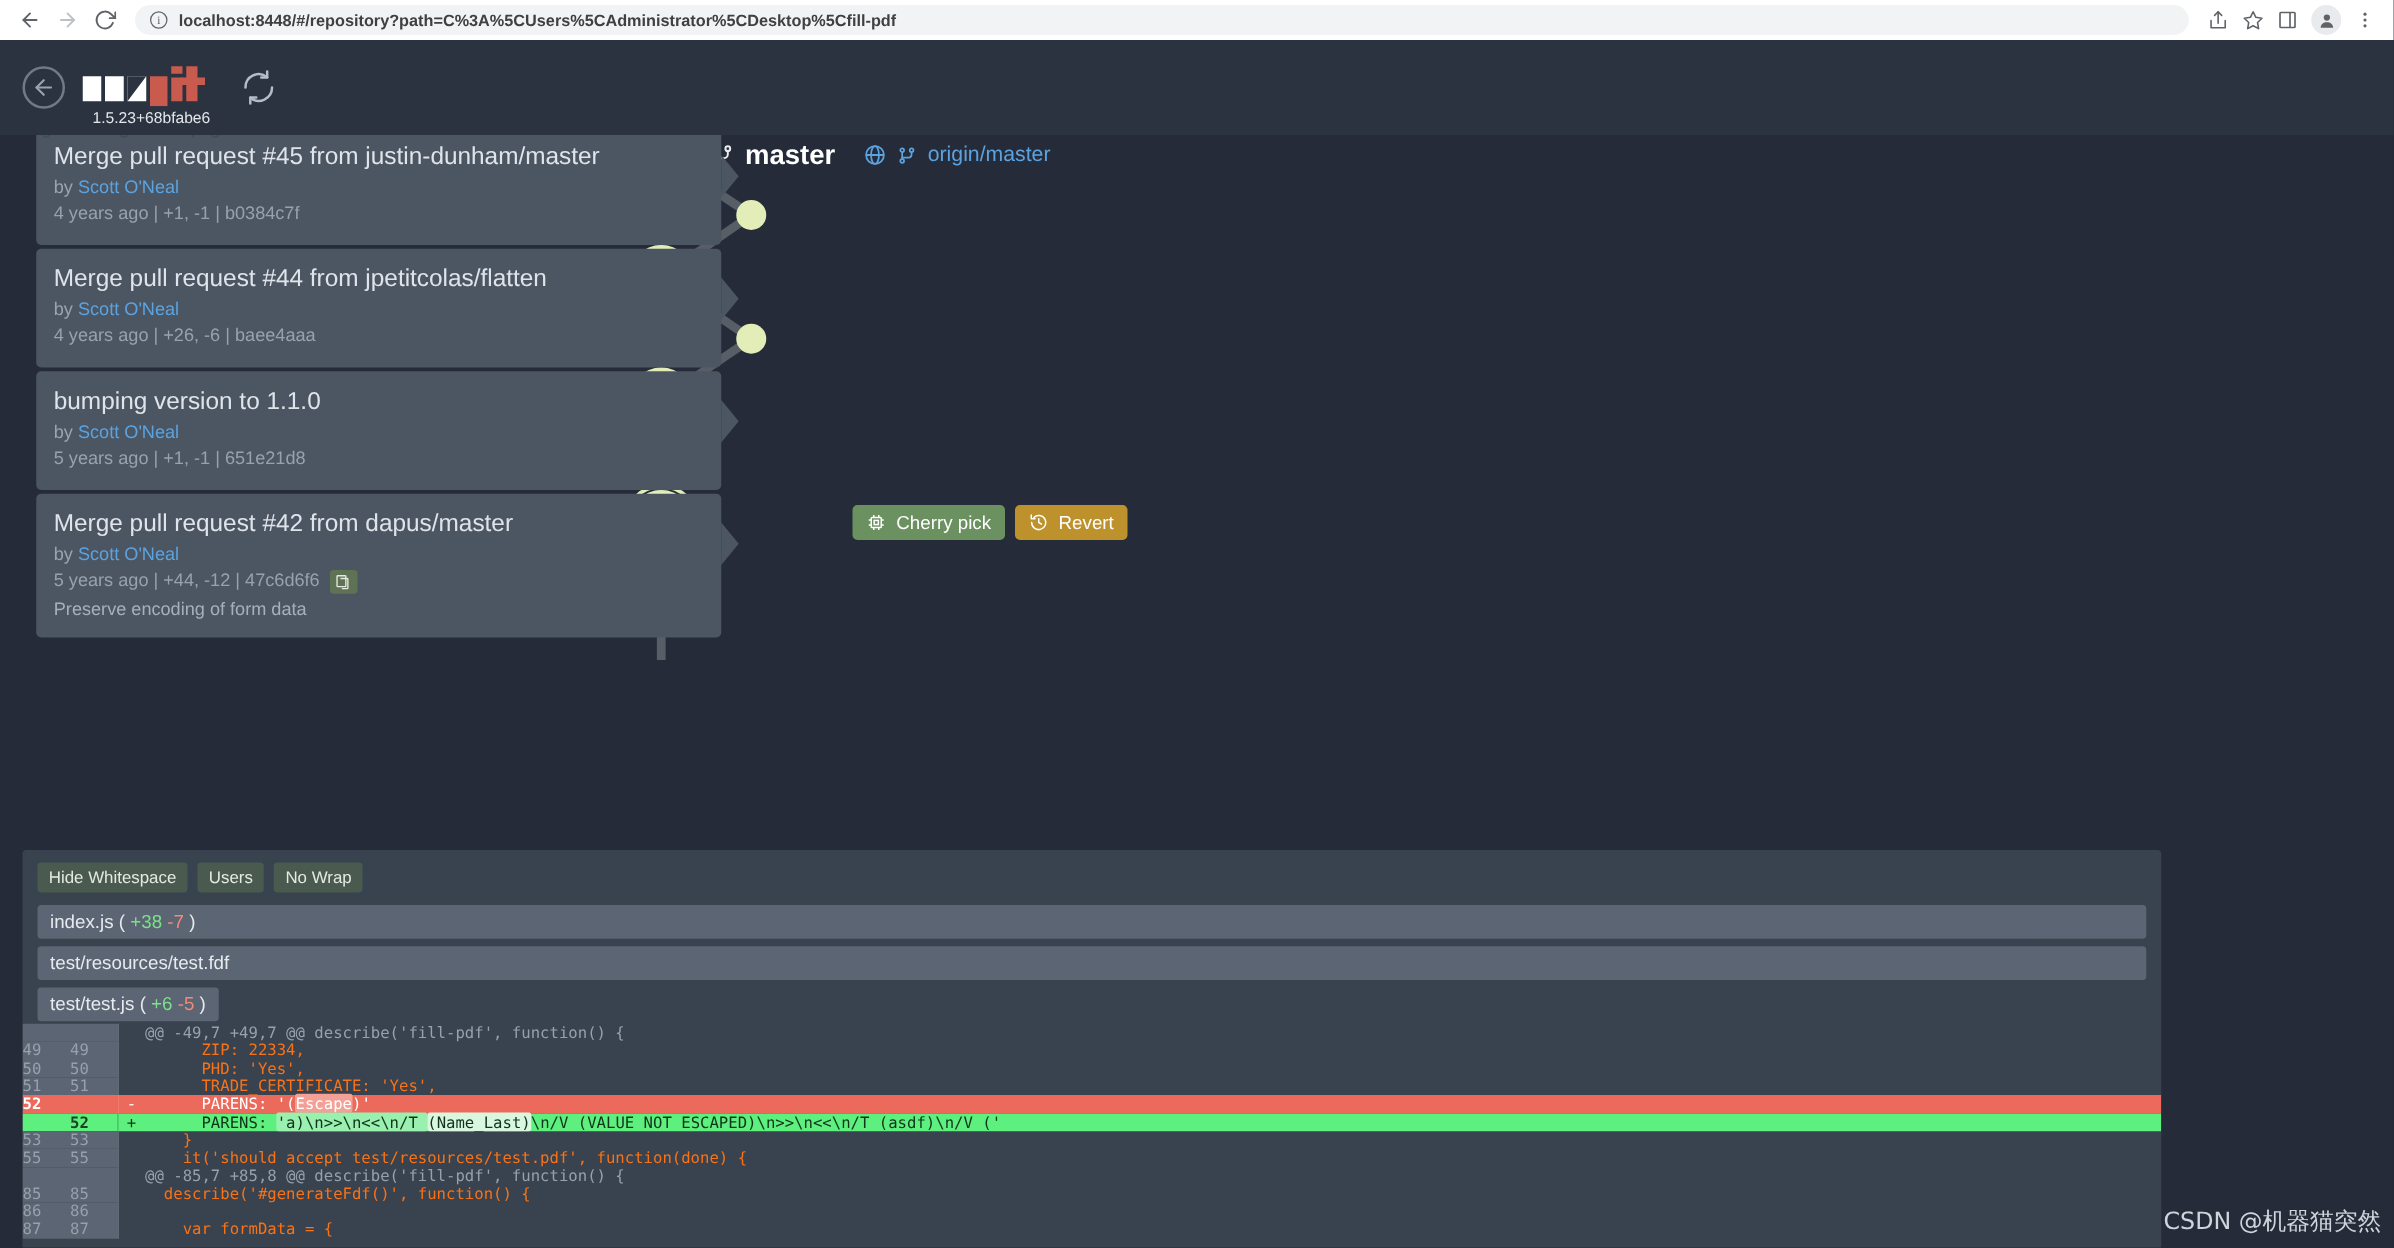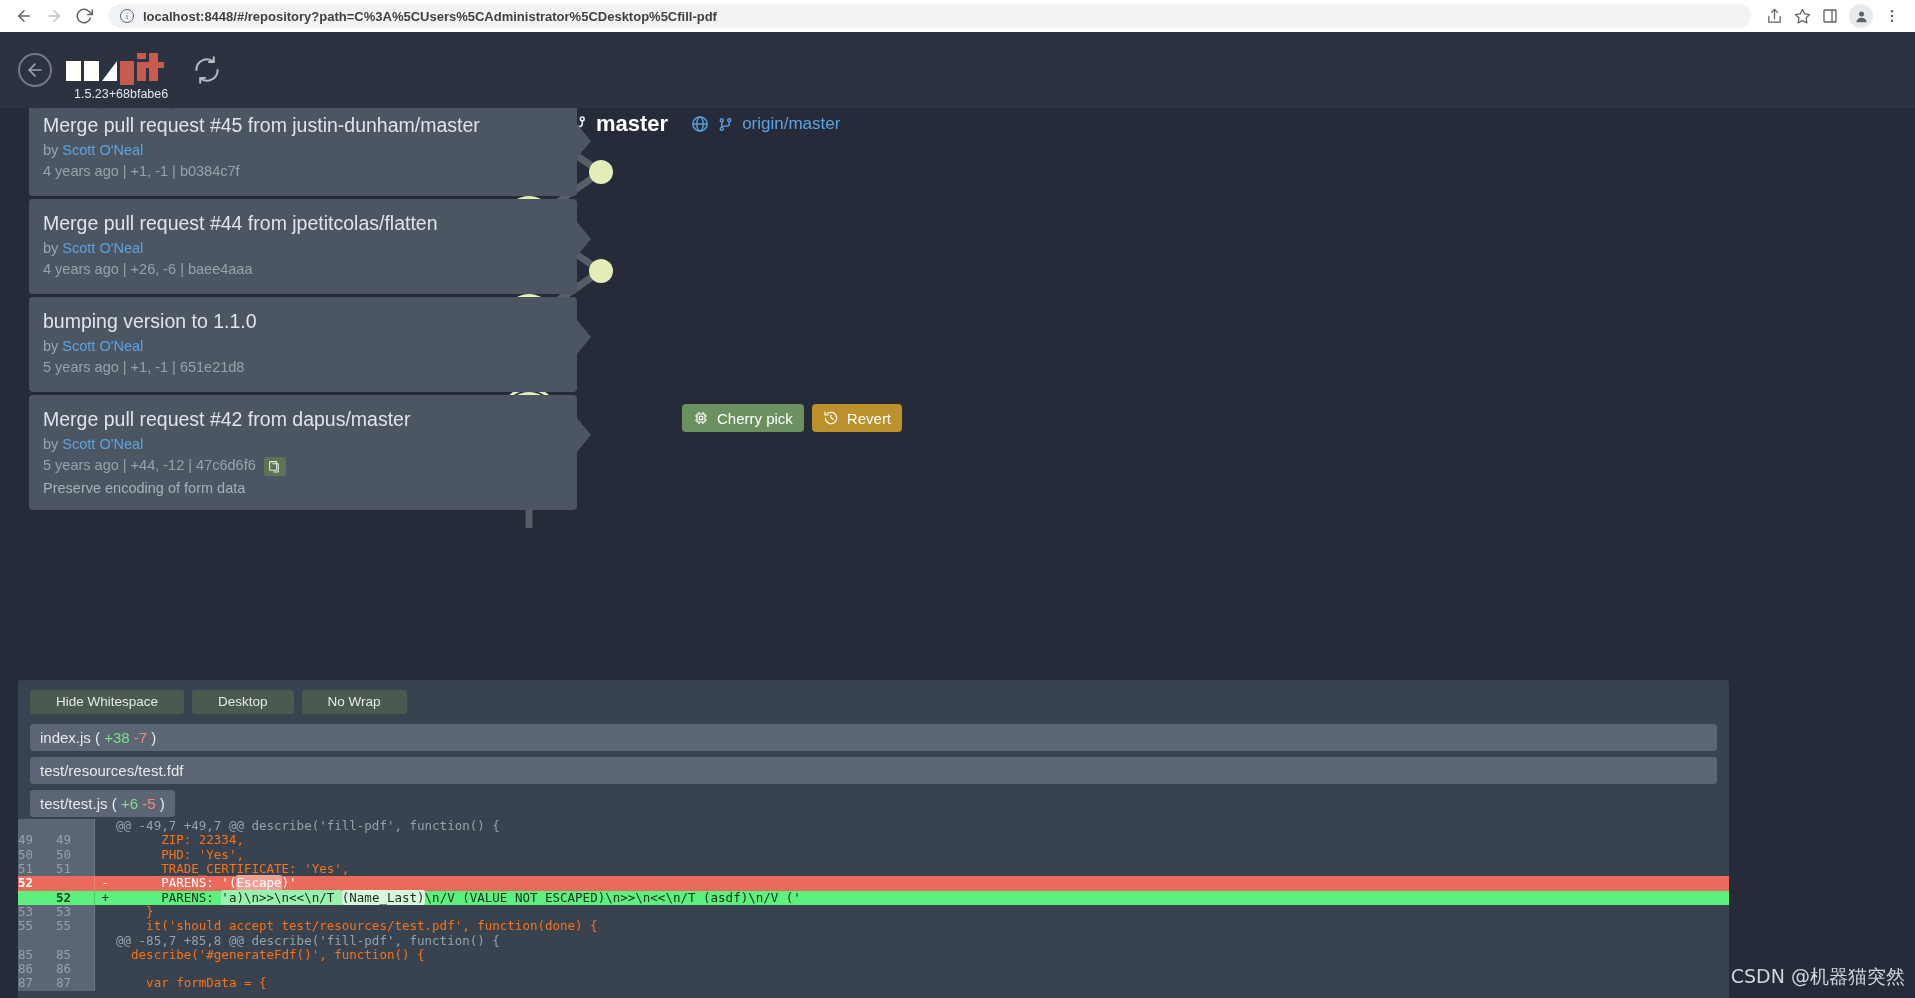--- a/index.html
+++ b/index.html
@@ -173,21 +173,21 @@
     font-size: 14.5px;
     color: #9aa3ae;
     line-height: 1.45;
   }
   .commit-card .byline a { color: #5ba3e0; text-decoration: none; }
   .commit-card .meta {
     font-size: 14.5px;
     color: #98a1ac;
     line-height: 1.45;
     display: flex;
-    align-items: flex-end;
+    align-items: center;
     gap: 8px;
   }
   .commit-card .body {
     font-size: 14.5px;
     color: #a7b0ba;
     line-height: 1.5;
     margin-top: 2px;
   }
   .copy-chip {
     display: inline-flex;
@@ -263,21 +263,21 @@
   }
   #diff-toolbar {
     display: flex;
     gap: 8px;
     padding: 10px 12px 4px 12px;
   }
   .tgl {
     background: #4a5a4e;
     color: #e4e9e4;
     font-size: 13.5px;
-    padding: 4px 26px;
+    padding: 4px 9px;
     border-radius: 3px;
     line-height: 1.2;
   }
   .file-head {
     margin: 6px 12px 0 12px;
     background: #5b6573;
     border-radius: 3px;
     padding: 5px 10px;
     font-size: 15px;
     color: #e7eaee;
@@ -555,21 +555,21 @@
           </svg>
       </span>
     </div>
     <div class="body">Preserve encoding of form data</div>
   </div>
   <div class="card-arrow" style="top:310px;"></div>
 
   <div id="diff-panel">
     <div id="diff-toolbar">
       <div class="tgl">Hide Whitespace</div>
-      <div class="tgl">Desktop</div>
+      <div class="tgl">Users</div>
       <div class="tgl">No Wrap</div>
     </div>
 
     <div class="file-head">
       <span>index.js</span>
       <span> ( </span><span class="plus">+38</span>
       <span class="minus">-7</span><span> )</span>
     </div>
 
     <div class="file-head">

